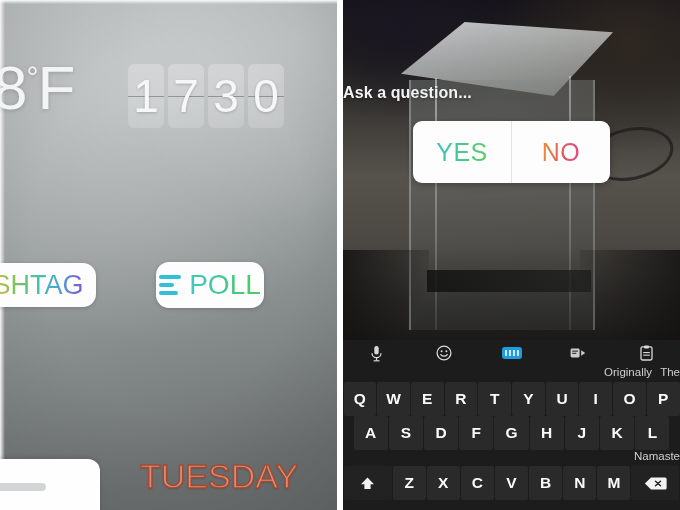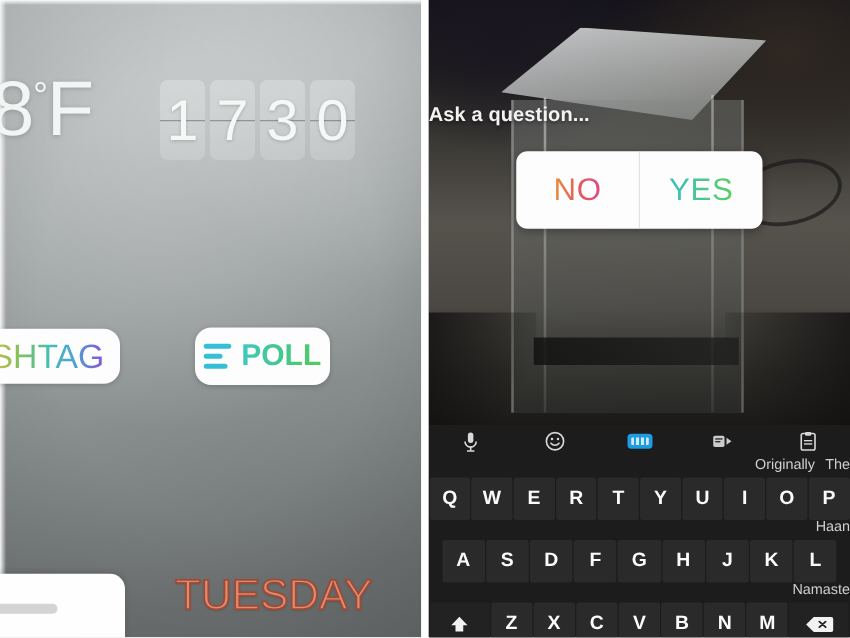--- a/index.html
+++ b/index.html
@@ -59,21 +59,21 @@
   .pill-hashtag { left:-28px; top:263px; width:124px; height:44px; padding-left:8px; }
   .pill-poll { left:156px; top:262px; width:108px; height:46px; gap:8px; }
 
   .grad-text {
     font-size:27px; font-weight:400; letter-spacing:0px; line-height:1;
     font-family:"Liberation Sans Narrow","Liberation Sans",sans-serif;
     -webkit-background-clip:text; background-clip:text; color:transparent;
     -webkit-text-fill-color:transparent; white-space:nowrap;
   }
   .g-hashtag { background-image:linear-gradient(92deg,#d8b84a 0%,#7fc25a 26%,#45bfb4 52%,#4f9fd8 74%,#8b4fd0 100%); }
-  .g-poll    { background-image:linear-gradient(95deg,#3fc8c0 0%,#45c78a 55%,#52cc5c 100%); font-size:24px;font-weight:bold; }
+  .g-poll    { background-image:linear-gradient(95deg,#3fc8c0 0%,#45c78a 55%,#52cc5c 100%); font-size:28px; }
 
   .poll-icon { display:flex; flex-direction:column; gap:4px; }
   .poll-icon i { display:block; height:4px; border-radius:2px; background:#35bfd6; }
   .poll-icon i:nth-child(1){ width:22px; }
   .poll-icon i:nth-child(2){ width:15px; }
   .poll-icon i:nth-child(3){ width:19px; }
 
   
   .white-card {
     position:absolute; left:-40px; top:459px; width:140px; height:70px;
@@ -263,24 +263,24 @@
       <div class="glass-edge2"></div>
       <div class="cable"></div>
       <div class="dark-band"></div>
       <div class="pr-darkcorner-l"></div>
       <div class="pr-darkcorner-r"></div>
 
       <div class="ask-text">Ask a question...</div>
 
       <div class="poll-box">
         <div class="poll-opt">
+          <span class="g-yes">YES</span>
+        </div>
+        <div class="poll-opt">
           <span class="g-no">NO</span>
-        </div>
-        <div class="poll-opt">
-          <span class="g-yes">YES</span>
         </div>
       </div>
     </div>
 
     <div class="kb">
 
       <div class="kb-toolbar">
         <div class="kb-tool">
           <svg width="13" height="17" viewBox="0 0 13 17">
               <rect x="4.3" y="1" width="4.4" height="8.4" rx="2.2" fill="#d8d8d8"></rect>
@@ -331,23 +331,20 @@
         <div class="kb-k">E</div>
         <div class="kb-k">R</div>
         <div class="kb-k">T</div>
         <div class="kb-k">Y</div>
         <div class="kb-k">U</div>
         <div class="kb-k">I</div>
         <div class="kb-k">O</div>
         <div class="kb-k">P</div>
       </div>
 
-      <div class="kb-sugg">
-        <span class="sugg-a">Haan</span>
-      </div>
 
       <div class="kb-row r2">
         <div class="kb-k">A</div>
         <div class="kb-k">S</div>
         <div class="kb-k">D</div>
         <div class="kb-k">F</div>
         <div class="kb-k">G</div>
         <div class="kb-k">H</div>
         <div class="kb-k">J</div>
         <div class="kb-k">K</div>

